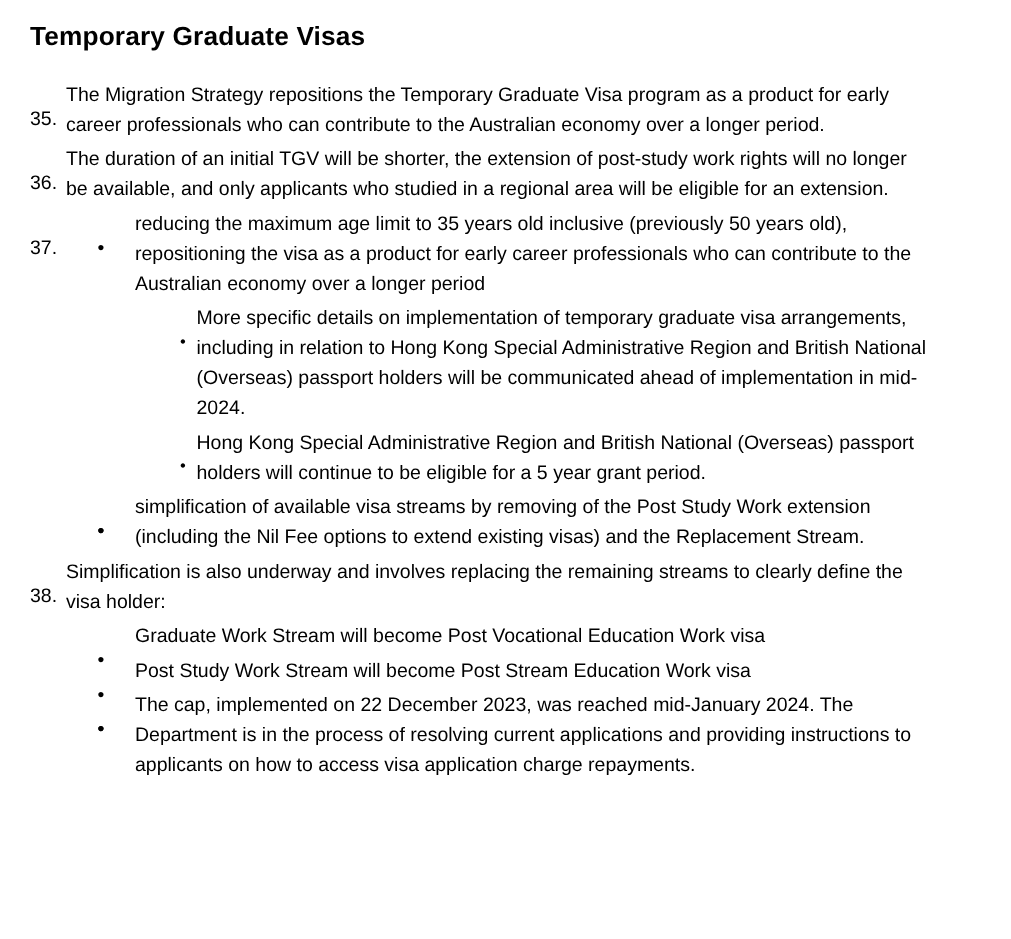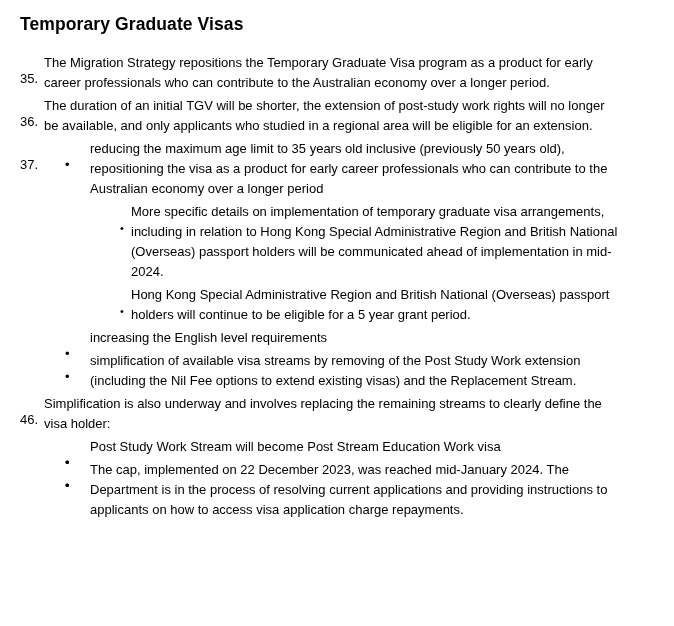--- a/index.html
+++ b/index.html
@@ -50,21 +50,21 @@
 
 <div class="page">
   <h1 class="doc-title">Temporary Graduate Visas</h1>
   <div id="doc-body">
       <div class="item numbered"><span class="marker">35.</span><span class="txt"><span>The </span><span class="italic">Migration Strategy</span><span> repositions the Temporary Graduate Visa program as a product for early career professionals who can contribute to the Australian economy over a longer period.</span></span></div>
       <div class="item numbered"><span class="marker">36.</span><span class="txt">The duration of an initial TGV will be shorter, the extension of post-study work rights will no longer be available, and only applicants who studied in a regional area will be eligible for an extension.</span></div>
       <div class="item numbered"><span class="marker">37.</span></div>
       <div class="item b1"><span class="marker">•</span><span class="txt">reducing the maximum age limit to 35 years old inclusive (previously 50 years old), repositioning the visa as a product for early career professionals who can contribute to the Australian economy over a longer period</span></div>
       <div class="item b2"><span class="marker">•</span><span class="txt">More specific details on implementation of temporary graduate visa arrangements, including in relation to Hong Kong Special Administrative Region and British National (Overseas) passport holders will be communicated ahead of implementation in mid-2024.</span></div>
       <div class="item b2"><span class="marker">•</span><span class="txt">Hong Kong Special Administrative Region and British National (Overseas) passport holders will continue to be eligible for a 5 year grant period.</span></div>
-      <div class="item b1"><span class="marker">•</span><span class="txt">increasing the English level requirements</span></div>
+      <div class="item b1"><span class="marker">•</span></div>
       <div class="item b1"><span class="marker">•</span><span class="txt">simplification of available visa streams by removing of the Post Study Work extension (including the Nil Fee options to extend existing visas) and the Replacement Stream.</span></div>
-      <div class="item numbered"><span class="marker">46.</span><span class="txt">Simplification is also underway and involves replacing the remaining streams to clearly define the visa holder:</span></div>
-      <div class="item b1"><span class="marker">•</span></div>
+      <div class="item numbered"><span class="marker">38.</span><span class="txt">Simplification is also underway and involves replacing the remaining streams to clearly define the visa holder:</span></div>
+      <div class="item b1"><span class="marker">•</span><span class="txt">Graduate Work Stream will become Post Vocational Education Work visa</span></div>
       <div class="item b1"><span class="marker">•</span><span class="txt">Post Study Work Stream will become Post Stream Education Work visa</span></div>
       <div class="item b1"><span class="marker">•</span></div>
       <div class="item b1"><span class="marker">•</span><span class="txt">The cap, implemented on 22 December 2023, was reached mid-January 2024. The Department is in the process of resolving current applications and providing instructions to applicants on how to access visa application charge repayments.</span></div>
     </div>
 </div>
 
 </body></html>

